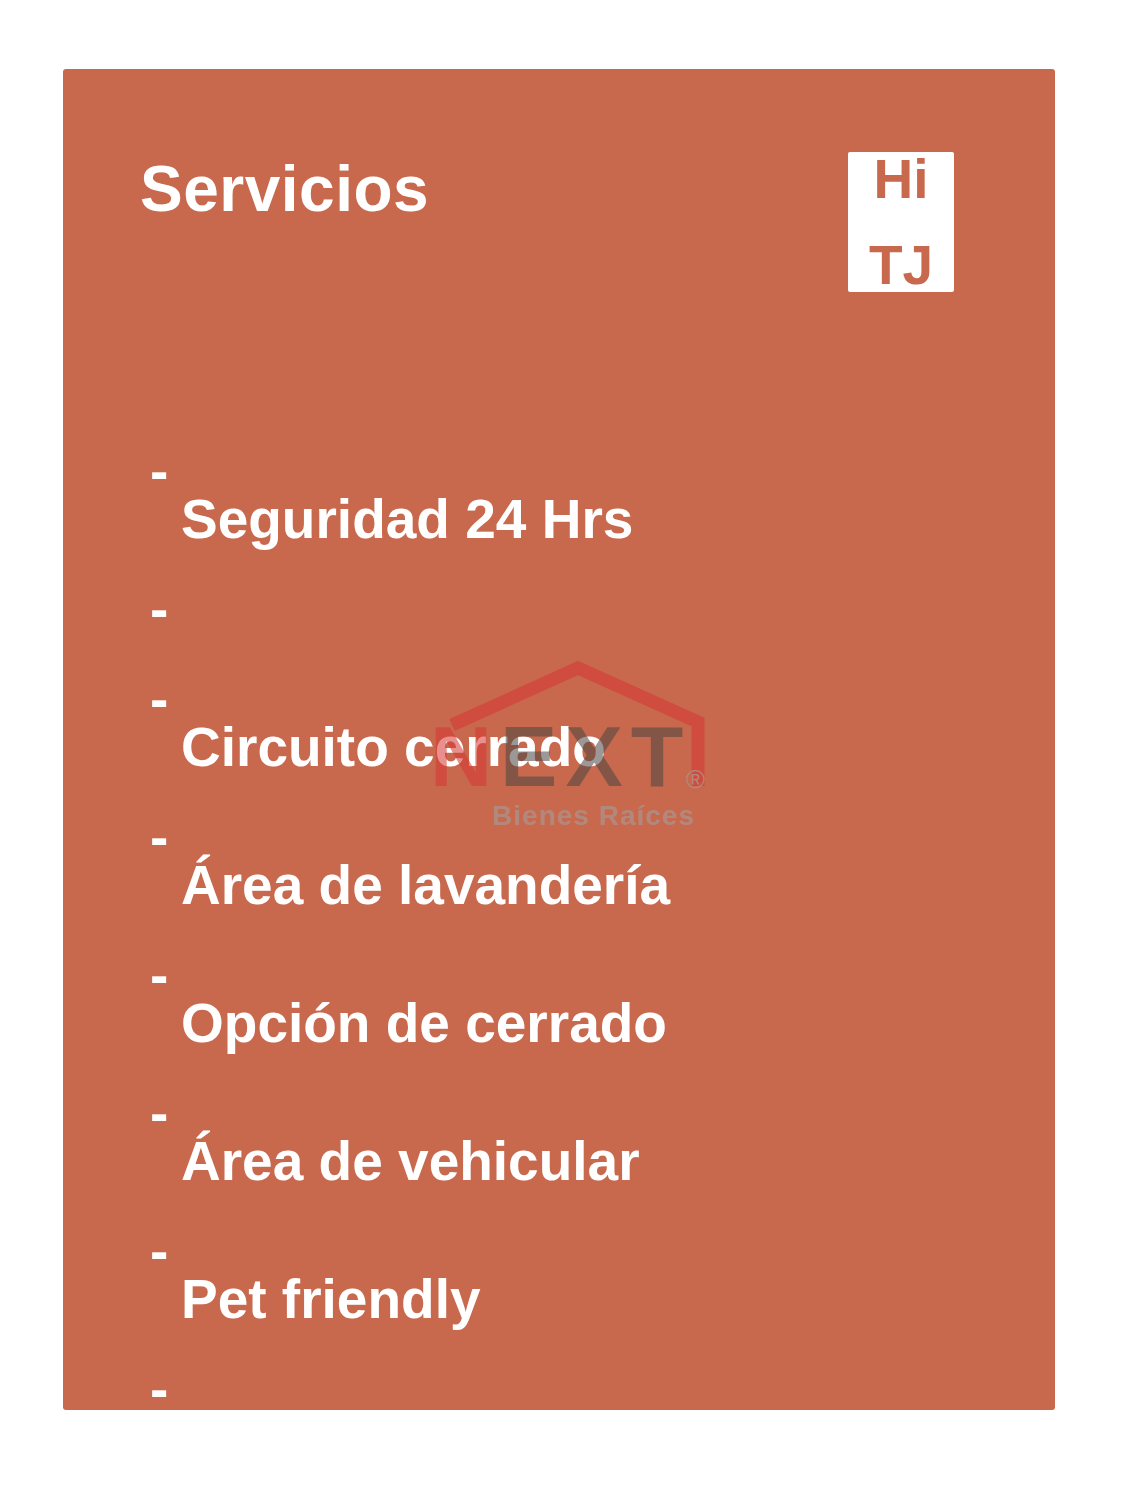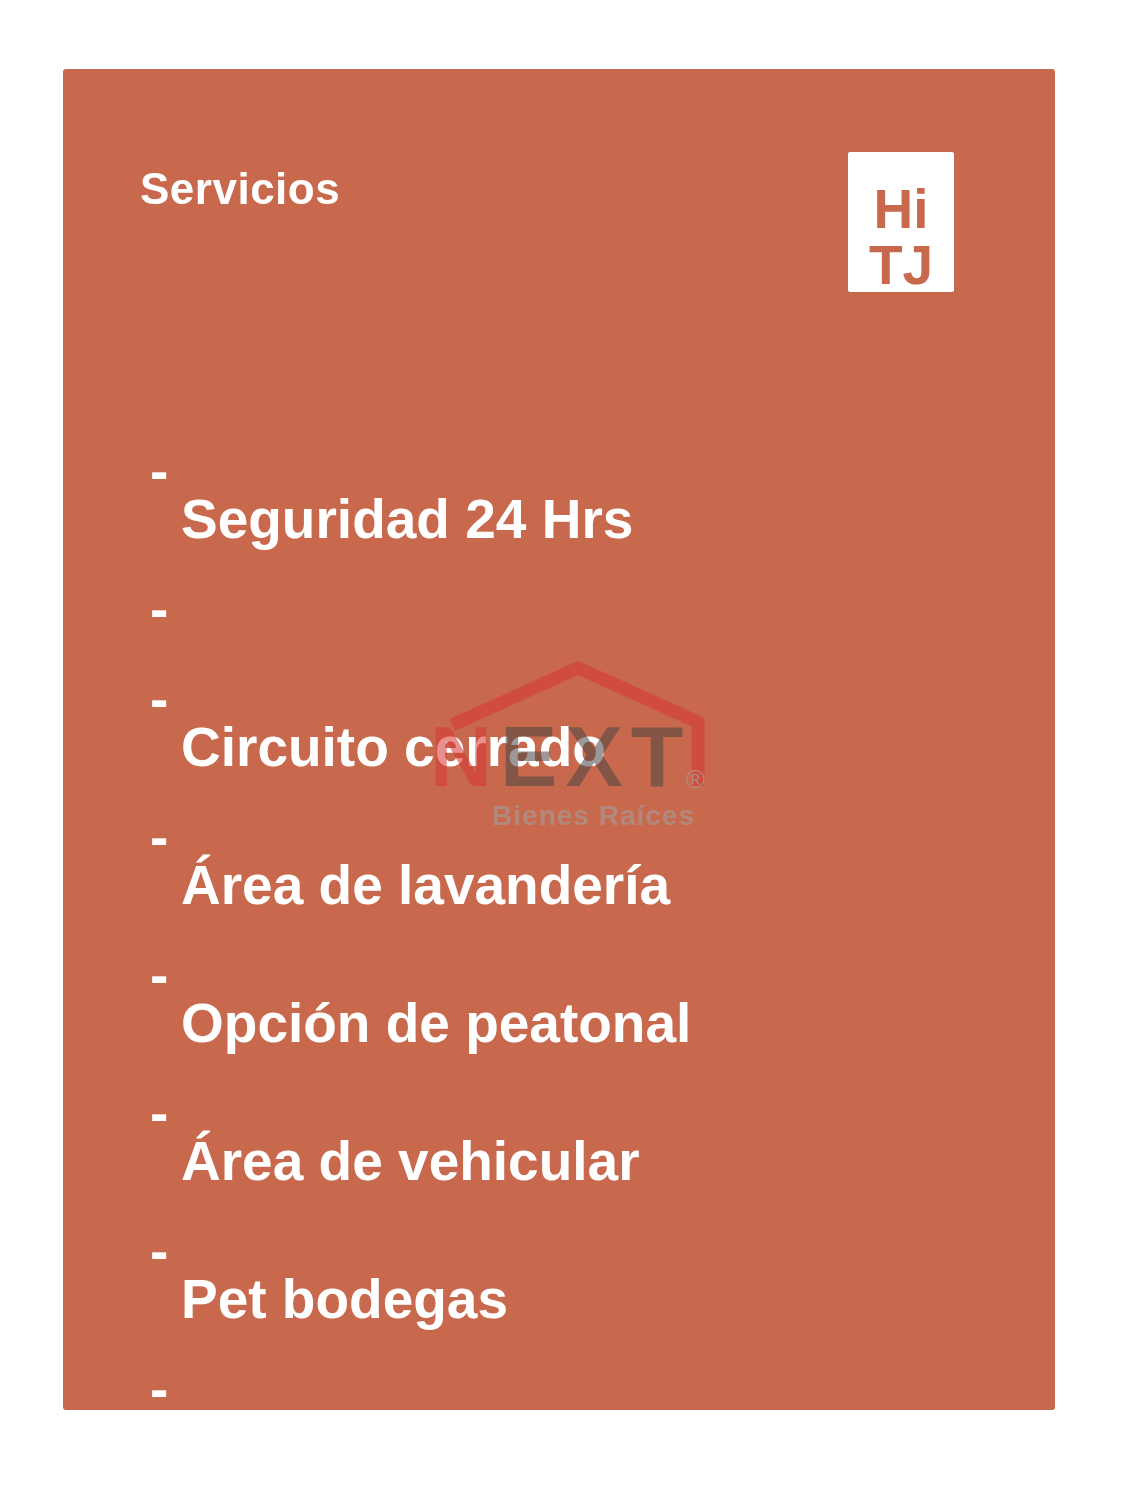--- a/index.html
+++ b/index.html
@@ -24,38 +24,38 @@
     width: 992px;
     height: 1341px;
     background: var(--card-bg, #c8694e);
     border-radius: 3px;
   }
   .title {
     position: absolute;
     left: 77px;
     top: 86px;
     margin: 0;
-    font-size: 44px;
+    font-size: 64px;
     line-height: 68px;
     font-weight: bold;
     letter-spacing: 0.5px;
     color: var(--text-color, #ffffff);
   }
   .logo {
     position: absolute;
     left: 785px;
     top: 83px;
     width: 106px;
     height: 140px;
     background: var(--logo-bg, #ffffff);
     border-radius: 2px;
     display: flex;
     flex-direction: column;
     align-items: center;
-    justify-content: flex-end;
+    justify-content: space-between;
     gap: 2px;
   }
   .logo span {
     display: block;
     font-size: 55px;
     line-height: 54px;
     font-weight: bold;
     letter-spacing: 0px;
     color: var(--logo-text, #c8694e);
   }
@@ -154,33 +154,33 @@
         </div>
         <div class="service-item">
           <span class="dash">-</span>
           <div class="lines">
             <div>Área de lavandería</div>
           </div>
         </div>
         <div class="service-item">
           <span class="dash">-</span>
           <div class="lines">
-            <div>Opción de peatonal</div>
+            <div>Opción de cerrado</div>
           </div>
         </div>
         <div class="service-item">
           <span class="dash">-</span>
           <div class="lines">
             <div>Área de vehicular</div>
           </div>
         </div>
         <div class="service-item">
           <span class="dash">-</span>
           <div class="lines">
-            <div>Pet bodegas</div>
+            <div>Pet friendly</div>
           </div>
         </div>
         <div class="service-item">
           <span class="dash">-</span>
           <div class="lines">
             <div>Circuito</div>
           </div>
         </div>
       </div>
 

